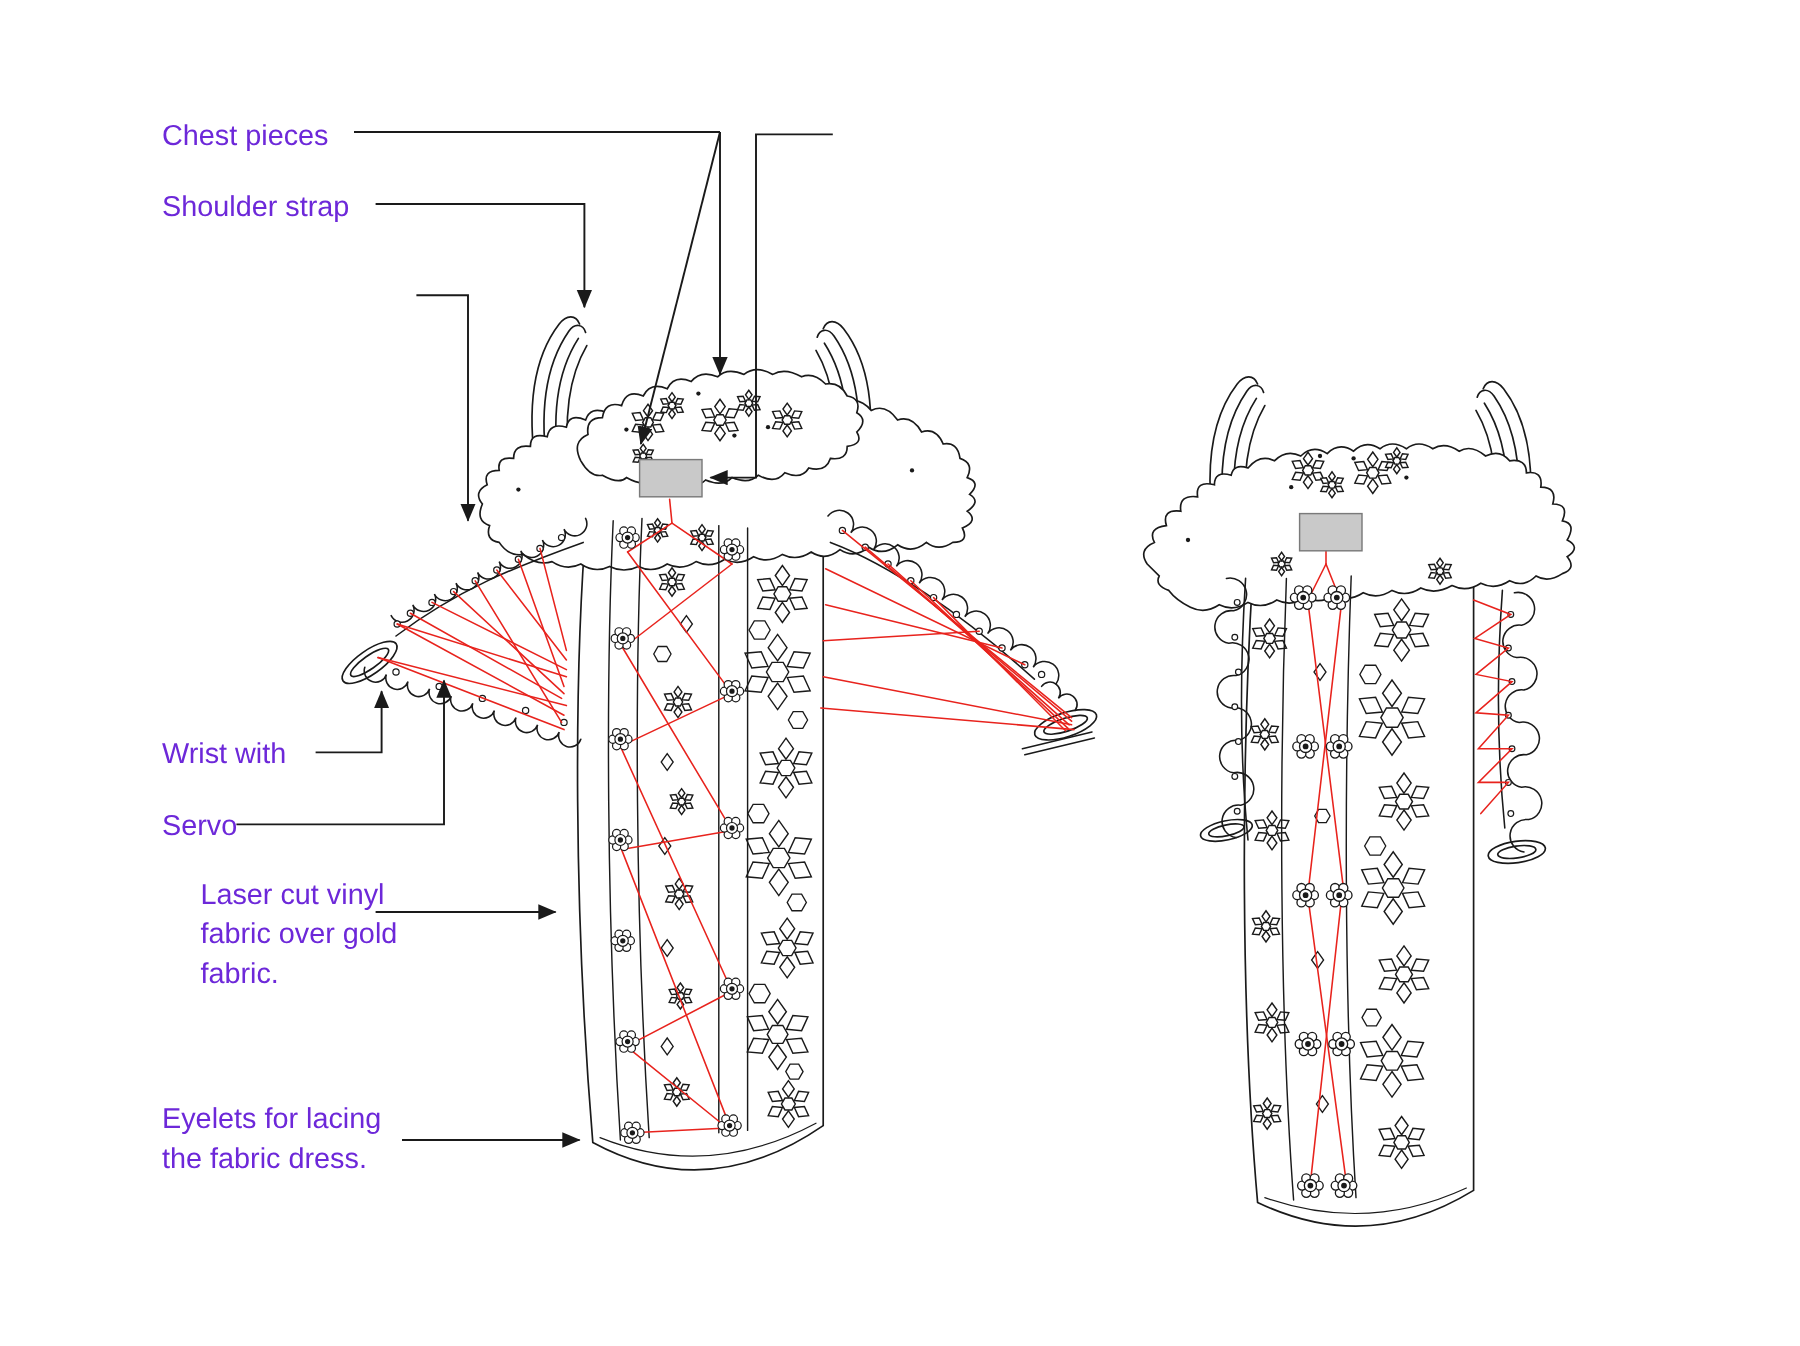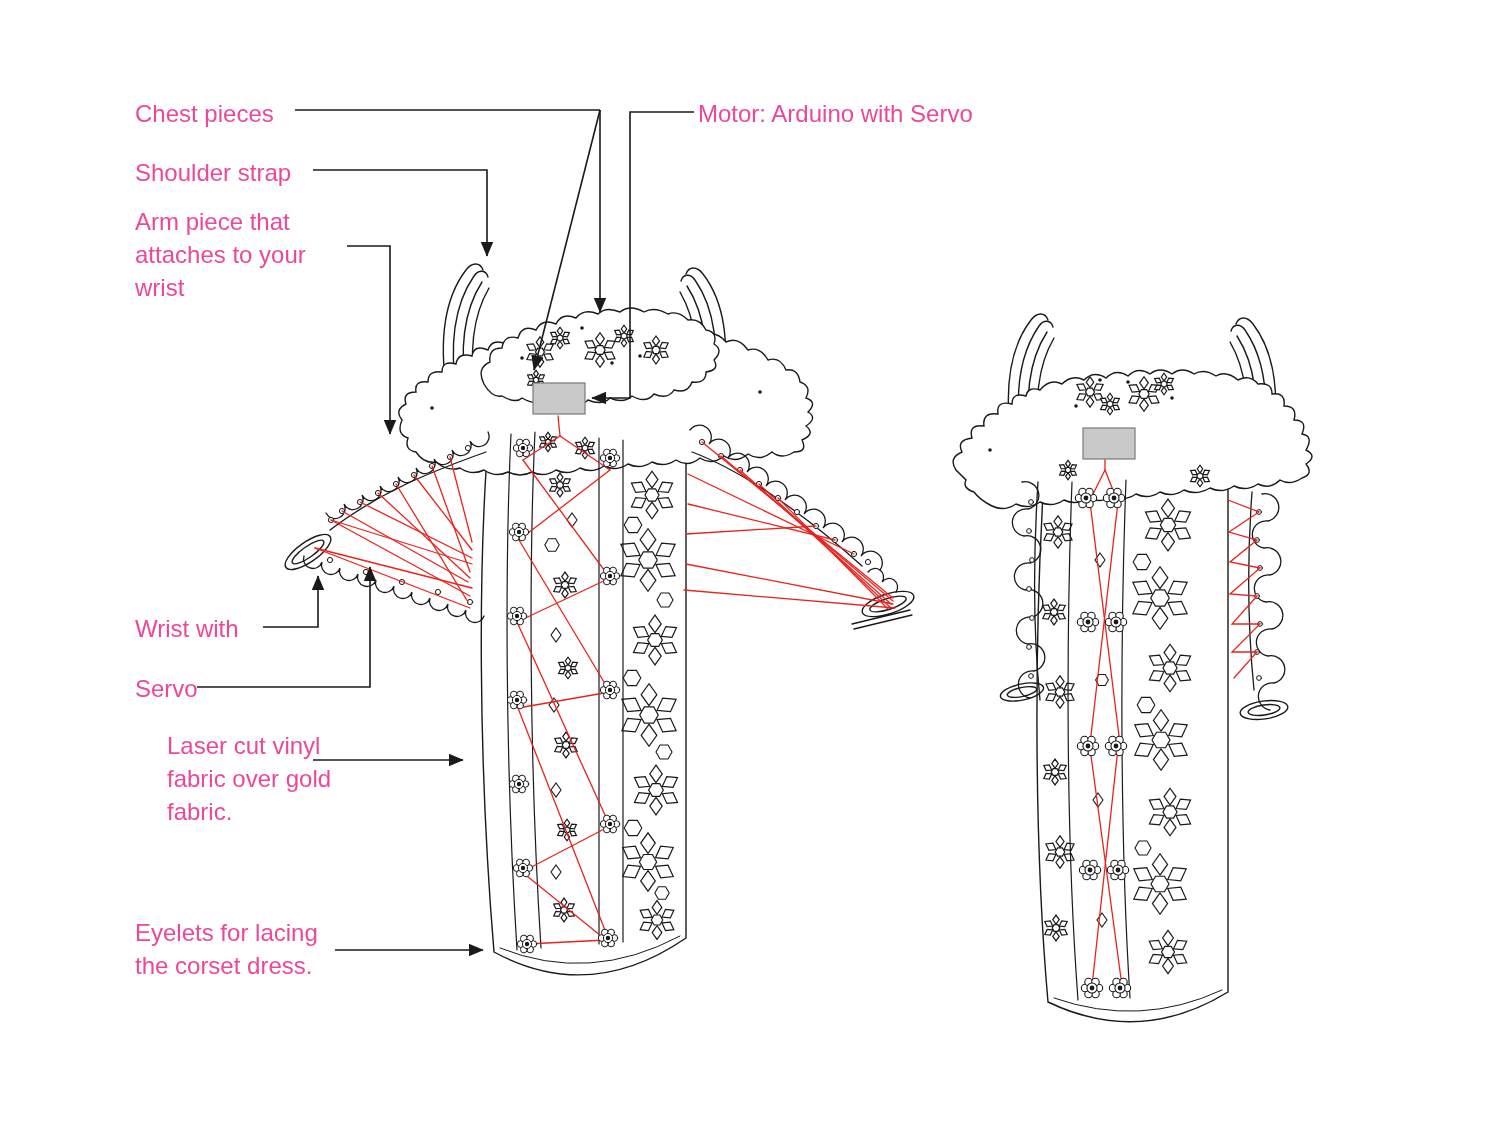--- a/index.html
+++ b/index.html
@@ -1,19 +1,19 @@
 <!DOCTYPE html>
 <html><head>
 <meta charset="utf-8">
 <style>
   html,body{margin:0;padding:0;background:#ffffff;}
   .stage{position:relative;width:1500px;height:1122px;background:#ffffff;overflow:hidden;
          font-family:"Liberation Sans", sans-serif;}
   .stage svg{position:absolute;left:0;top:0;}
-  .lbl{position:absolute;color:#ec4899;font-size:24px;line-height:33px;font-weight:400;}
+  .lbl{position:absolute;color:#6d28d9;font-size:24px;line-height:33px;font-weight:400;}
 </style>
 </head>
 <body>
 
 <div class="stage">
 
 <svg width="1500" height="1122" viewBox="0 0 1500 1122">
   <defs>
     <marker id="ah" markerWidth="12" markerHeight="10" refX="9" refY="4" orient="auto">
       <path d="M0,0 L9.5,4 L0,8 Z" fill="#1a1a1a"></path>
@@ -379,21 +379,19 @@
     <path d="M313,170 L487,170 L487,256" marker-end="url(#ah)"></path>
     <path d="M347,246 L390,246 L390,434" marker-end="url(#ah)"></path>
     <path d="M263,627 L318,627 L318,576" marker-end="url(#ah)"></path>
     <path d="M197,687 L370,687 L370,567" marker-end="url(#ah)"></path>
     <path d="M313,760 L463,760" marker-end="url(#ah)"></path>
     <path d="M335,950 L483,950" marker-end="url(#ah)"></path>
   </g>
 </svg>
 
   <div class="lbl" style="left:135px;top:97px;">Chest pieces</div>
-  <div class="lbl" style="left:698px;top:97px;">Motor: Arduino with Servo</div>
   <div class="lbl" style="left:135px;top:156px;">Shoulder strap</div>
-  <div class="lbl" style="left:135px;top:205px;width:200px;">Arm piece that attaches to your wrist</div>
   <div class="lbl" style="left:135px;top:612px;">Wrist with</div>
   <div class="lbl" style="left:135px;top:672px;">Servo</div>
   <div class="lbl" style="left:135px;top:729px;width:195px;margin-left:32px;">Laser cut vinyl fabric over gold fabric.</div>
-  <div class="lbl" style="left:135px;top:916px;width:212px;">Eyelets for lacing the corset dress.</div>
+  <div class="lbl" style="left:135px;top:916px;width:212px;">Eyelets for lacing the fabric dress.</div>
 
 </div>
 
 </body></html>

